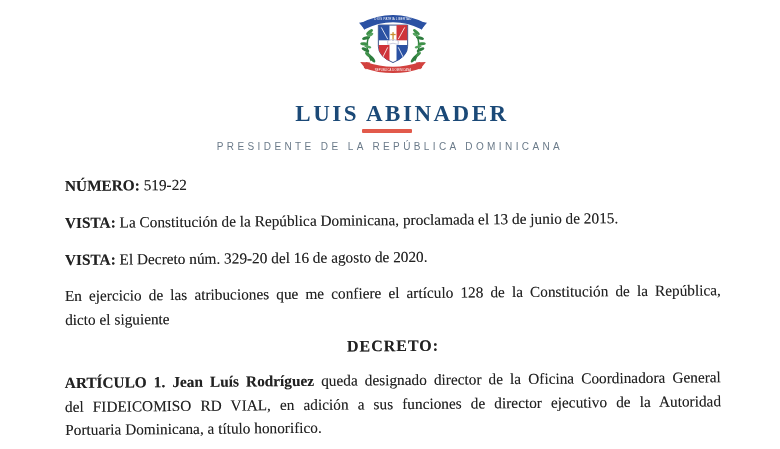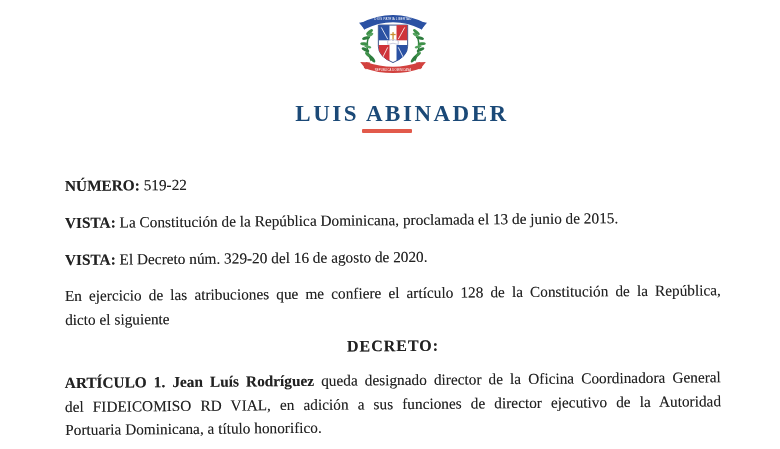--- a/index.html
+++ b/index.html
@@ -152,20 +152,21 @@
         <path d="M14,95 L31,96 L24,108 Z" fill="#d2413e"></path>
         <path d="M126,95 L109,96 L116,108 Z" fill="#d2413e"></path>
         <path d="M22,100 Q70,117 118,100" stroke="#d2413e" stroke-width="11" fill="none"></path>
         <text x="70" y="110.5" font-size="4.6" fill="#ffffff" text-anchor="middle" font-family="Liberation Sans, sans-serif" letter-spacing="0.3">REPÚBLICA DOMINICANA</text>
       </g>
     </svg>
   </div>
 
   <div class="president-name">LUIS ABINADER</div>
   <div class="red-rule"></div>
+  <div class="president-title">PRESIDENTE DE LA REPÚBLICA DOMINICANA</div>
 
   <div class="para numero-line">
     <span class="lbl">NÚMERO:</span>
     <span>519-22</span>
   </div>
 
   <div class="para vista-1">
     <span class="lbl">VISTA:</span>
     <span>La Constitución de la República Dominicana, proclamada el 13 de junio de 2015.</span>
   </div>

